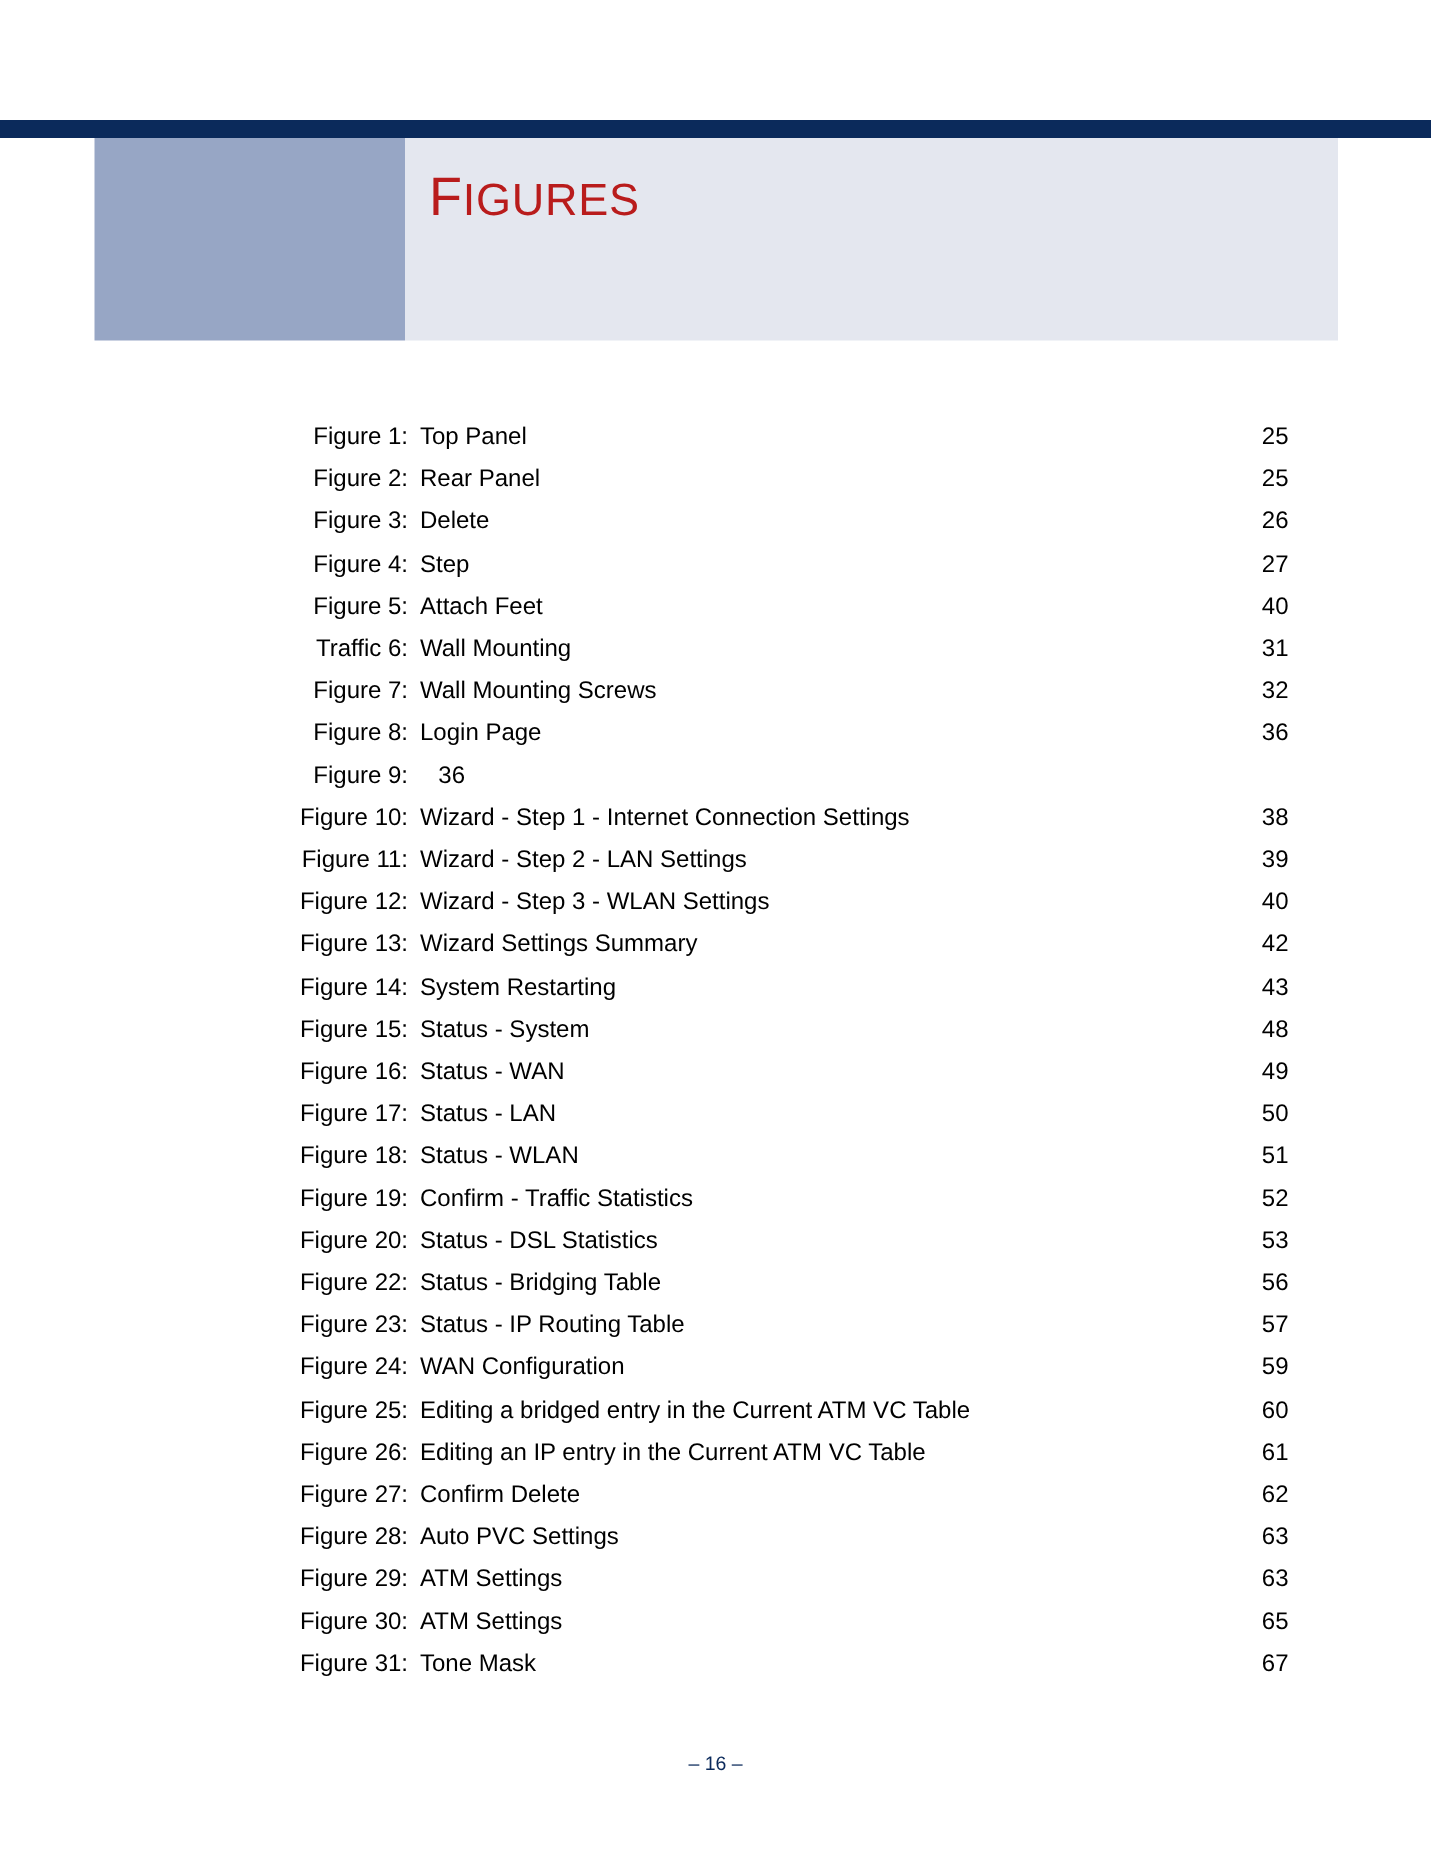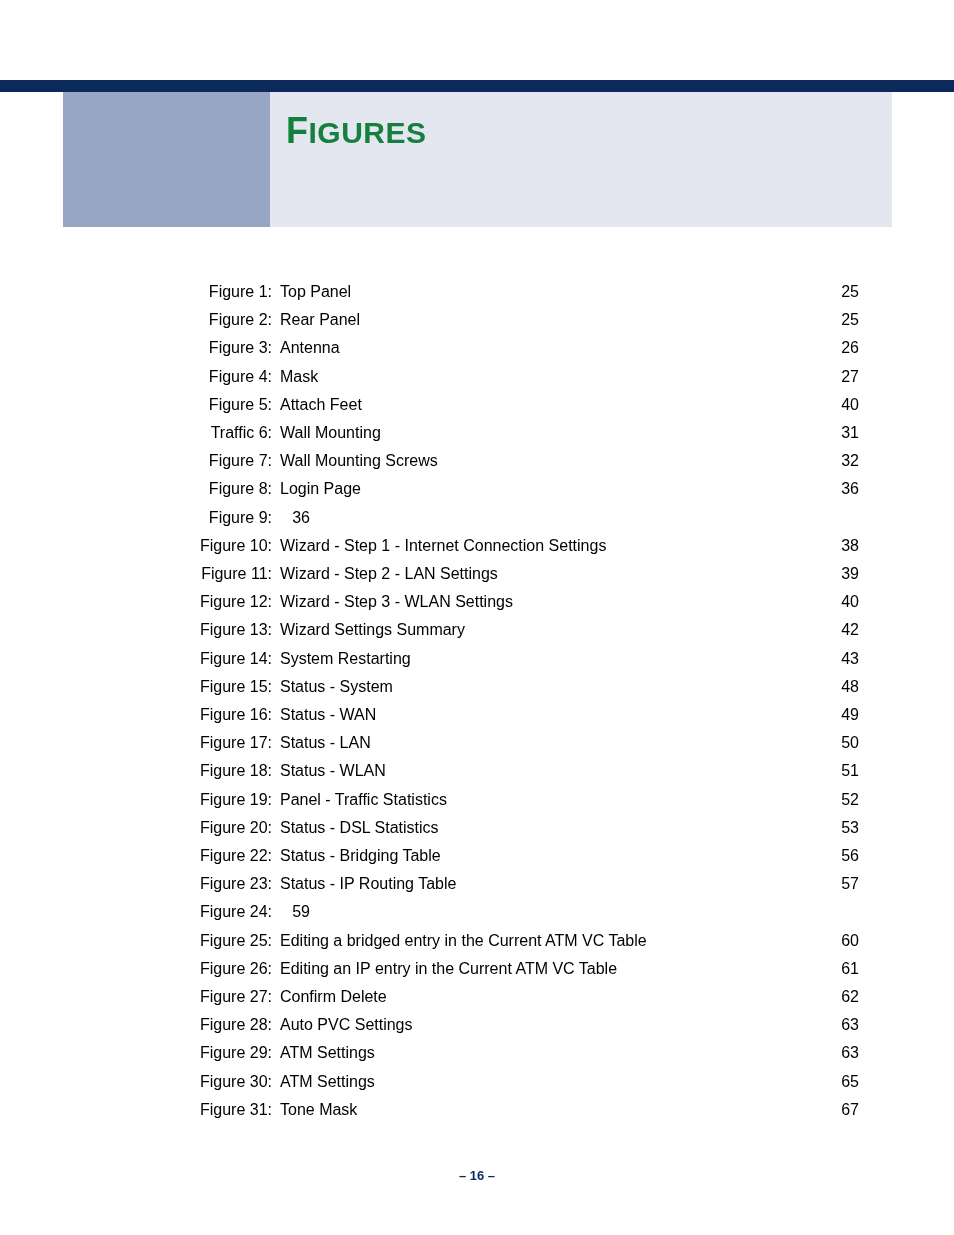--- a/index.html
+++ b/index.html
@@ -39,22 +39,22 @@
     left: 63px;
     width: 207px;
     height: 135px;
     background: #97a6c5;
   }
   .title {
     position: absolute;
     top: 30px;
     left: 286px;
     font-size: 30px;
-    font-weight: bold;
-    color: #15803d;
+    font-weight: normal;
+    color: #b91c1c;
     letter-spacing: 0.5px;
   }
   .title .first { font-size: 36px; }
   .list {
     position: absolute;
     top: 278px;
     left: 180px;
     right: 95px;
   }
   .row {
@@ -79,21 +79,20 @@
     text-align: right;
   }
   .footer {
     position: absolute;
     bottom: 52px;
     left: 0;
     right: 0;
     text-align: center;
     font-size: 13px;
     color: #0b2a5b;
-    font-weight: bold;
   }
 </style>
 </head>
 <body>
 
 <div class="header-block">
   <div class="dark-bar"></div>
   <div class="light-box"></div>
   <div class="side-box"></div>
   <div class="title">
@@ -107,26 +106,26 @@
       <span class="desc">Top Panel</span>
       <span class="page">25</span>
     </div>
     <div class="row">
       <span class="label">Figure 2:</span>
       <span class="desc">Rear Panel</span>
       <span class="page">25</span>
     </div>
     <div class="row">
       <span class="label">Figure 3:</span>
-      <span class="desc">Antenna</span>
+      <span class="desc">Delete</span>
       <span class="page">26</span>
     </div>
     <div class="row">
       <span class="label">Figure 4:</span>
-      <span class="desc">Mask</span>
+      <span class="desc">Step</span>
       <span class="page">27</span>
     </div>
     <div class="row">
       <span class="label">Figure 5:</span>
       <span class="desc">Attach Feet</span>
       <span class="page">40</span>
     </div>
     <div class="row">
       <span class="label">Traffic 6:</span>
       <span class="desc">Wall Mounting</span>
@@ -186,40 +185,41 @@
       <span class="desc">Status - LAN</span>
       <span class="page">50</span>
     </div>
     <div class="row">
       <span class="label">Figure 18:</span>
       <span class="desc">Status - WLAN</span>
       <span class="page">51</span>
     </div>
     <div class="row">
       <span class="label">Figure 19:</span>
-      <span class="desc">Panel - Traffic Statistics</span>
+      <span class="desc">Confirm - Traffic Statistics</span>
       <span class="page">52</span>
     </div>
     <div class="row">
       <span class="label">Figure 20:</span>
       <span class="desc">Status - DSL Statistics</span>
       <span class="page">53</span>
     </div>
     <div class="row">
       <span class="label">Figure 22:</span>
       <span class="desc">Status - Bridging Table</span>
       <span class="page">56</span>
     </div>
     <div class="row">
       <span class="label">Figure 23:</span>
       <span class="desc">Status - IP Routing Table</span>
       <span class="page">57</span>
     </div>
     <div class="row">
       <span class="label">Figure 24:</span>
+      <span class="desc">WAN Configuration</span>
       <span class="page">59</span>
     </div>
     <div class="row">
       <span class="label">Figure 25:</span>
       <span class="desc">Editing a bridged entry in the Current ATM VC Table</span>
       <span class="page">60</span>
     </div>
     <div class="row">
       <span class="label">Figure 26:</span>
       <span class="desc">Editing an IP entry in the Current ATM VC Table</span>

